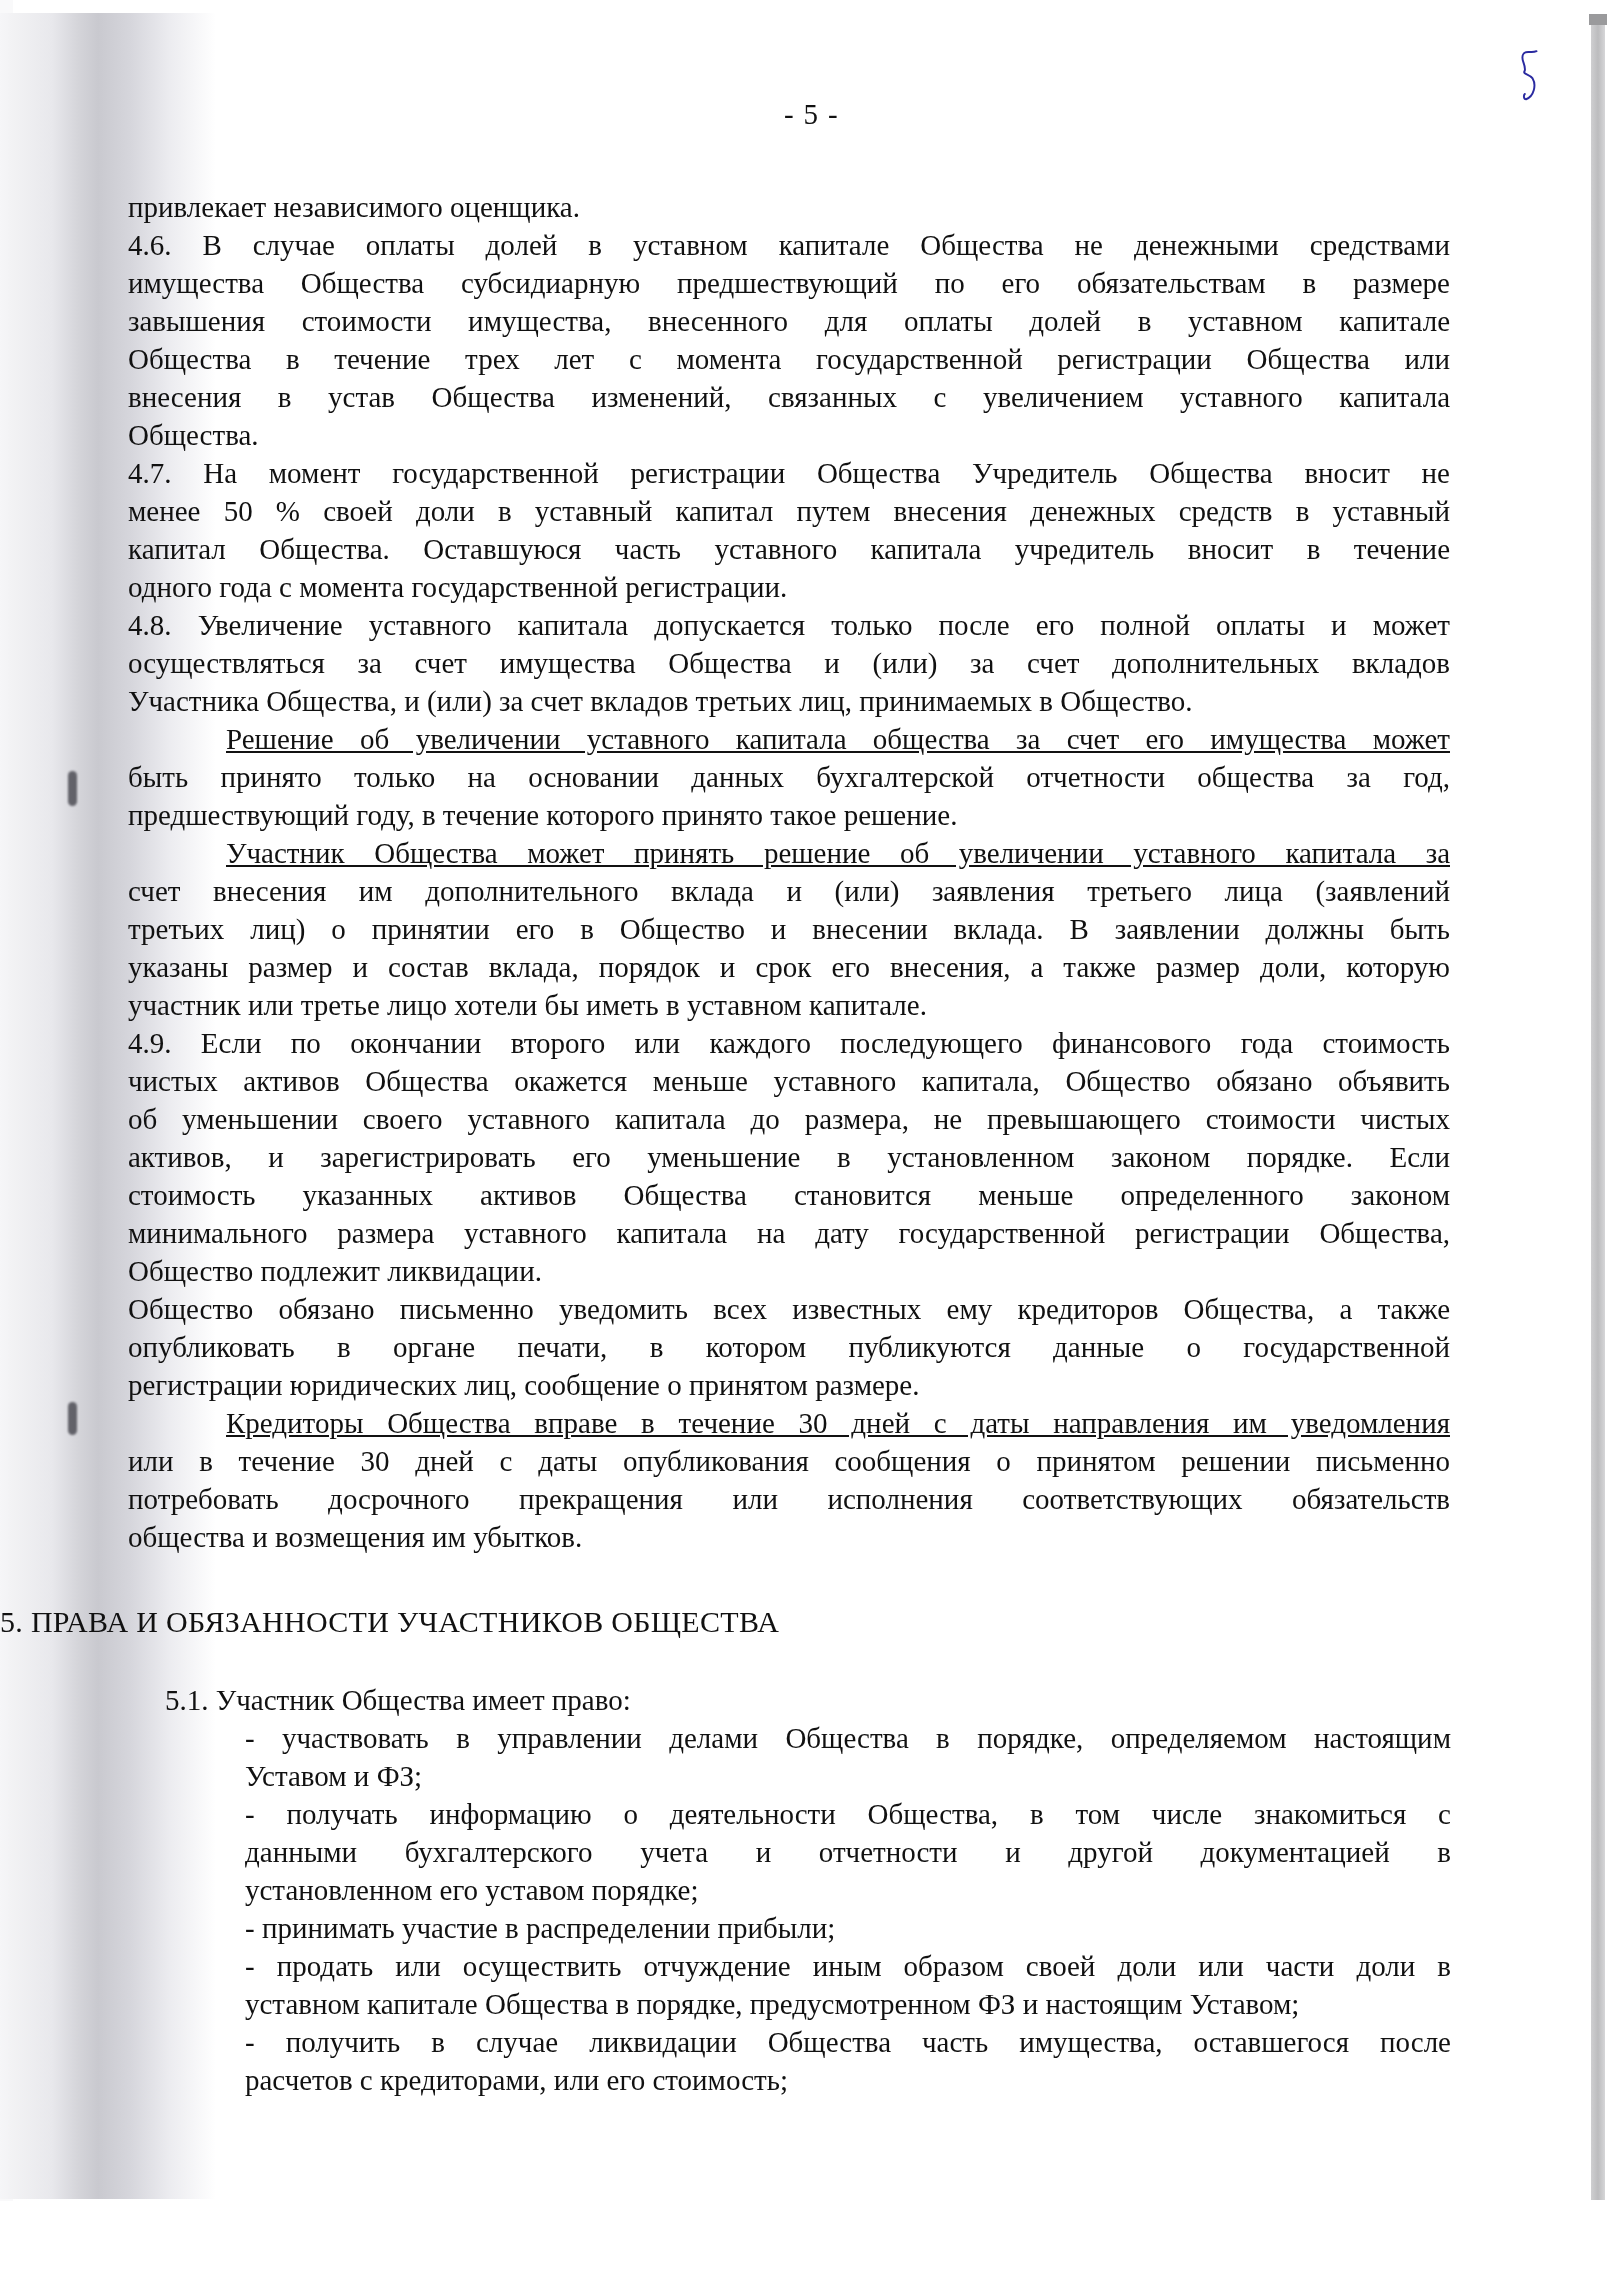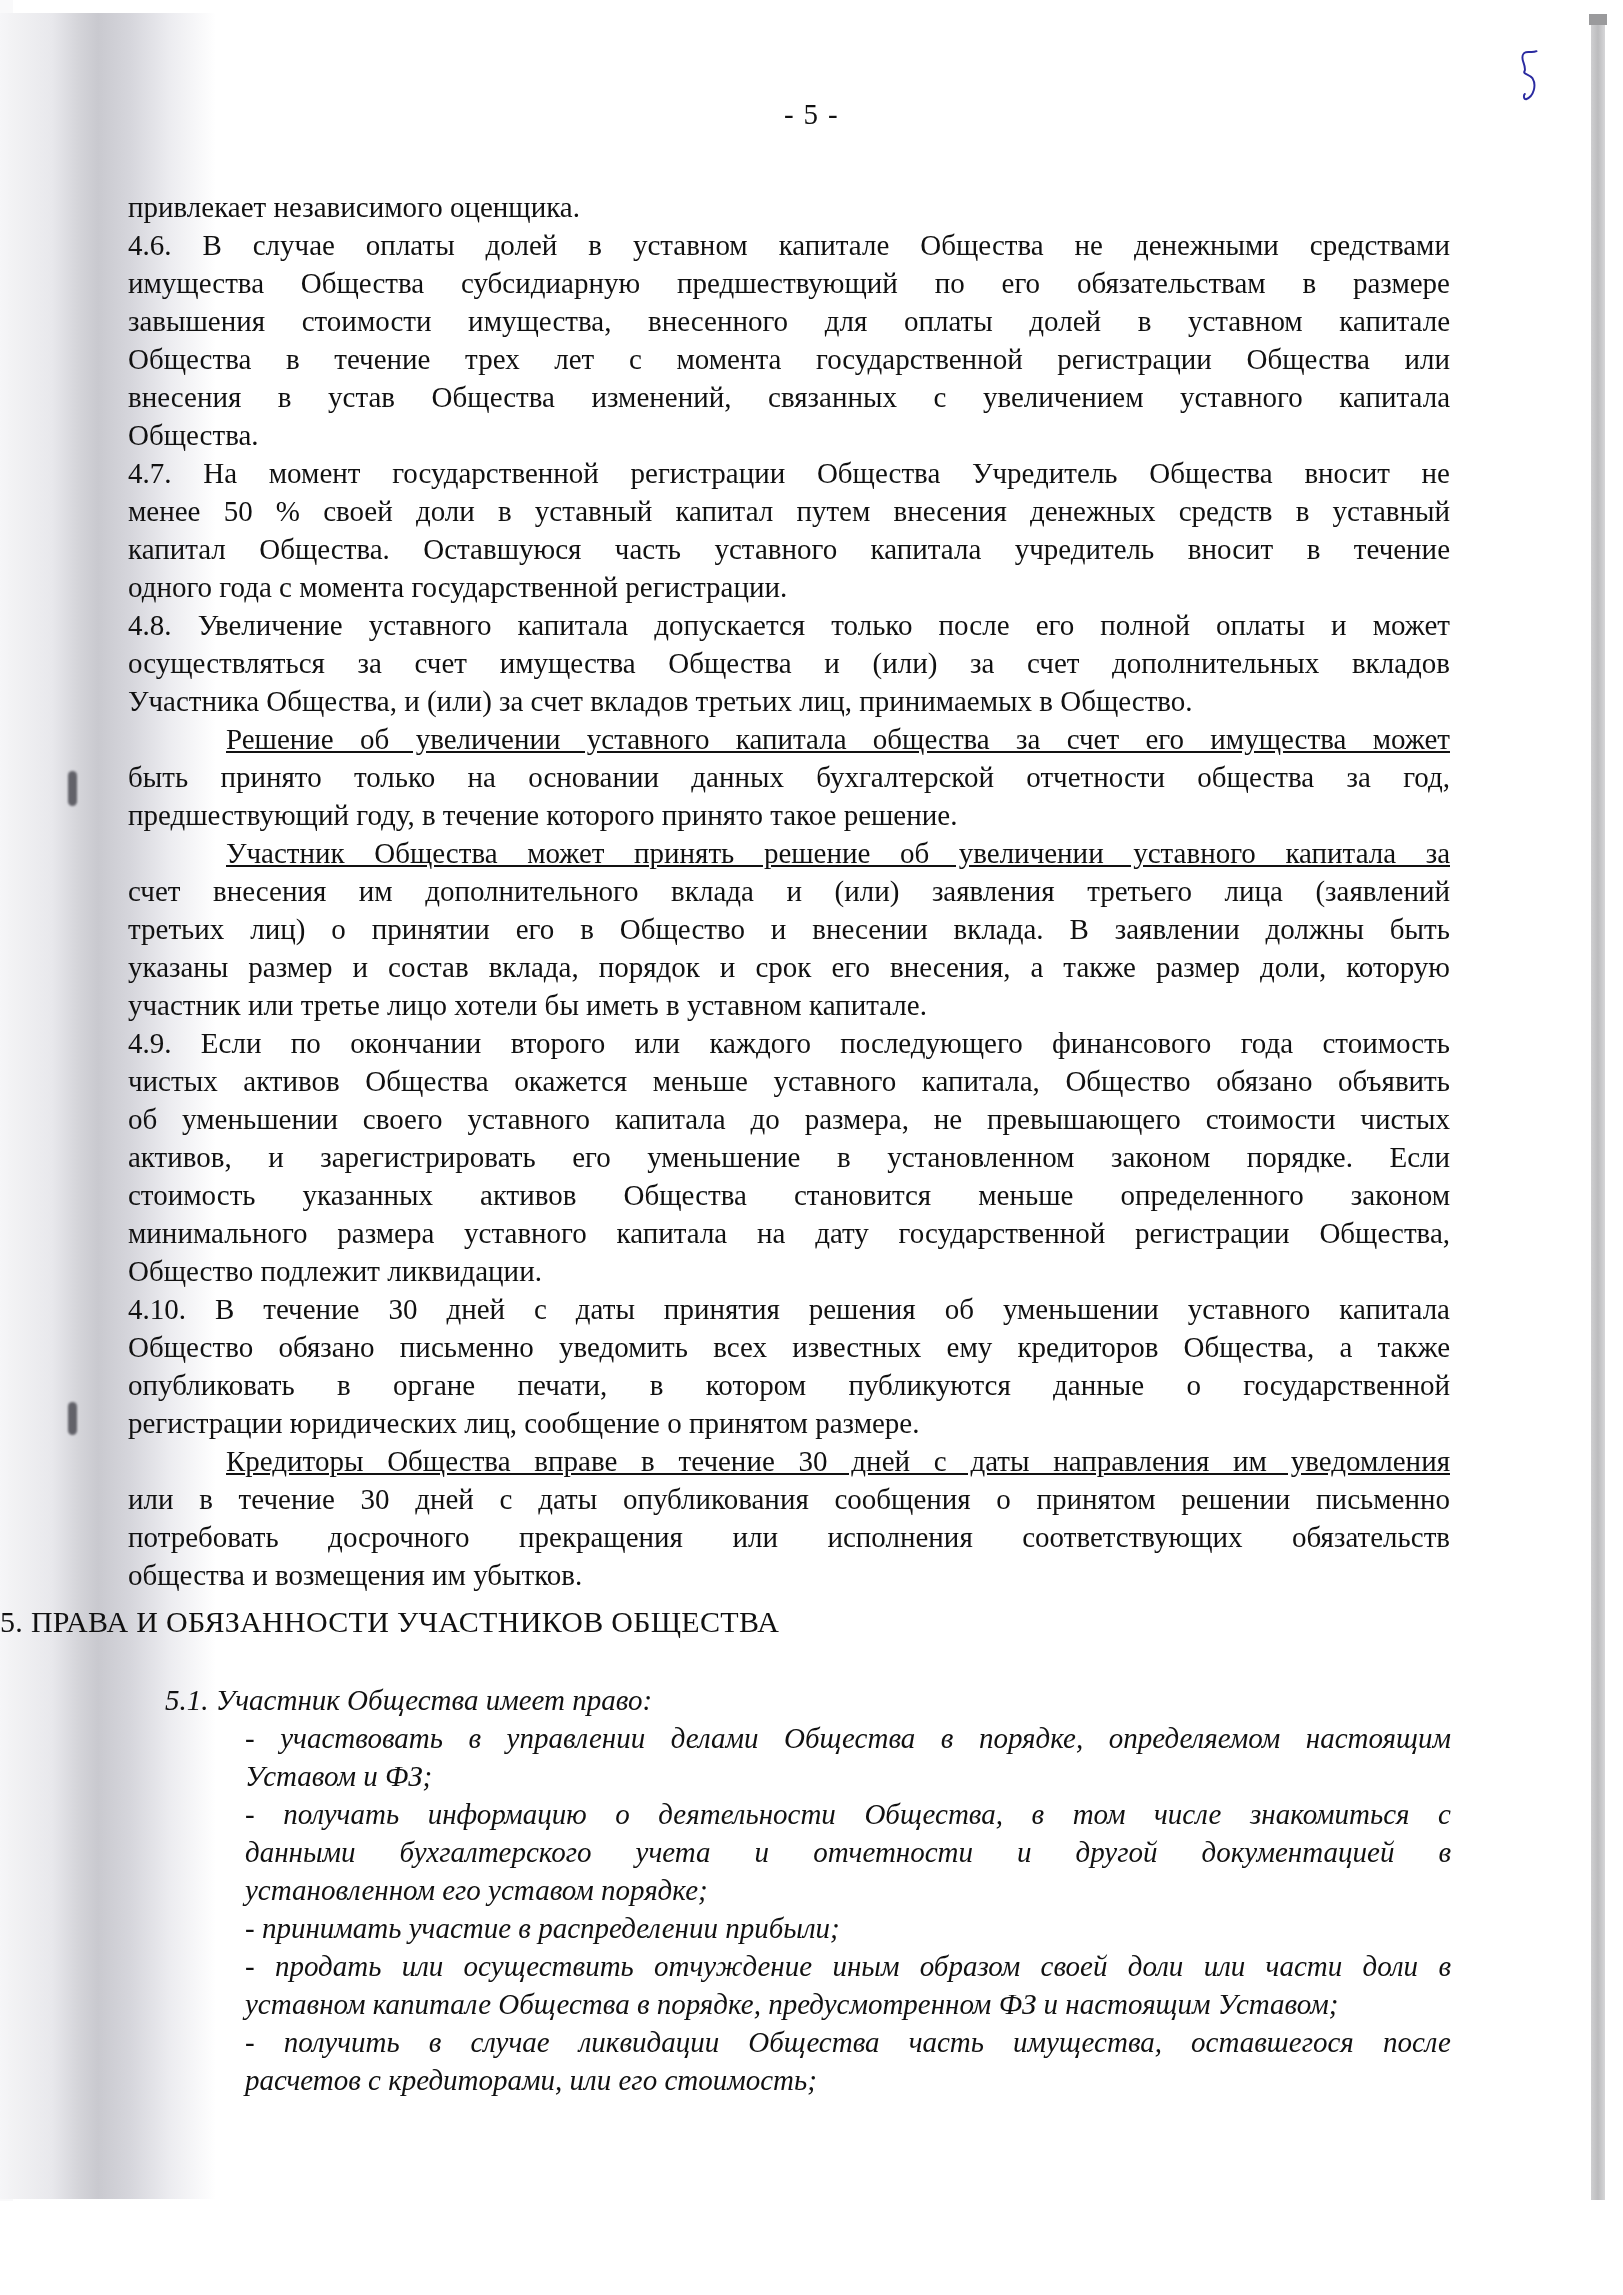--- a/index.html
+++ b/index.html
@@ -46,21 +46,21 @@
   .line.j {
     text-align: justify; text-align-last: justify; white-space: normal;
   }
   .indent { padding-left: 98px; text-decoration: underline; }
   .heading {
     position: absolute; left: 0; width: 1623px; top: 1605px; 
     font-size: 30px; letter-spacing: 0.3px;
   }
   .section-5 {
     position: absolute; left: 165px; top: 1681px; width: 1286px;
-    font-size: 29px; line-height: 38px; font-style: italic;
+    font-size: 29px; line-height: 38px;
   }
   .list-block { padding-left: 80px; }
 </style>
 </head>
 <body>
 
 <div class="scan-left-edge"></div>
 <div class="scan-left-shadow"></div>
 <div class="binding-mark" style="left:68px; top:771px; height:35px;"></div>
 <div class="binding-mark" style="left:68px; top:1402px; height:33px;"></div>
@@ -113,21 +113,20 @@
     <div>
       <span class="line j">4.9. Если по окончании второго или каждого последующего финансового года стоимость</span>
       <span class="line j">чистых активов Общества окажется меньше уставного капитала, Общество обязано объявить</span>
       <span class="line j">об уменьшении своего уставного капитала до размера, не превышающего стоимости чистых</span>
       <span class="line j">активов, и зарегистрировать его уменьшение в установленном законом порядке. Если</span>
       <span class="line j">стоимость указанных активов Общества становится меньше определенного законом</span>
       <span class="line j">минимального размера уставного капитала на дату государственной регистрации Общества,</span>
       <span class="line">Общество подлежит ликвидации.</span>
     </div>
     <div>
-      <span class="line j">4.10. В течение 30 дней с даты принятия решения об уменьшении уставного капитала</span>
       <span class="line j">Общество обязано письменно уведомить всех известных ему кредиторов Общества, а также</span>
       <span class="line j">опубликовать в органе печати, в котором публикуются данные о государственной</span>
       <span class="line">регистрации юридических лиц, сообщение о принятом размере.</span>
     </div>
     <div>
       <span class="line j indent">Кредиторы Общества вправе в течение 30 дней с даты направления им уведомления</span>
       <span class="line j">или в течение 30 дней с даты опубликования сообщения о принятом решении письменно</span>
       <span class="line j">потребовать досрочного прекращения или исполнения соответствующих обязательств</span>
       <span class="line">общества и возмещения им убытков.</span>
     </div>

